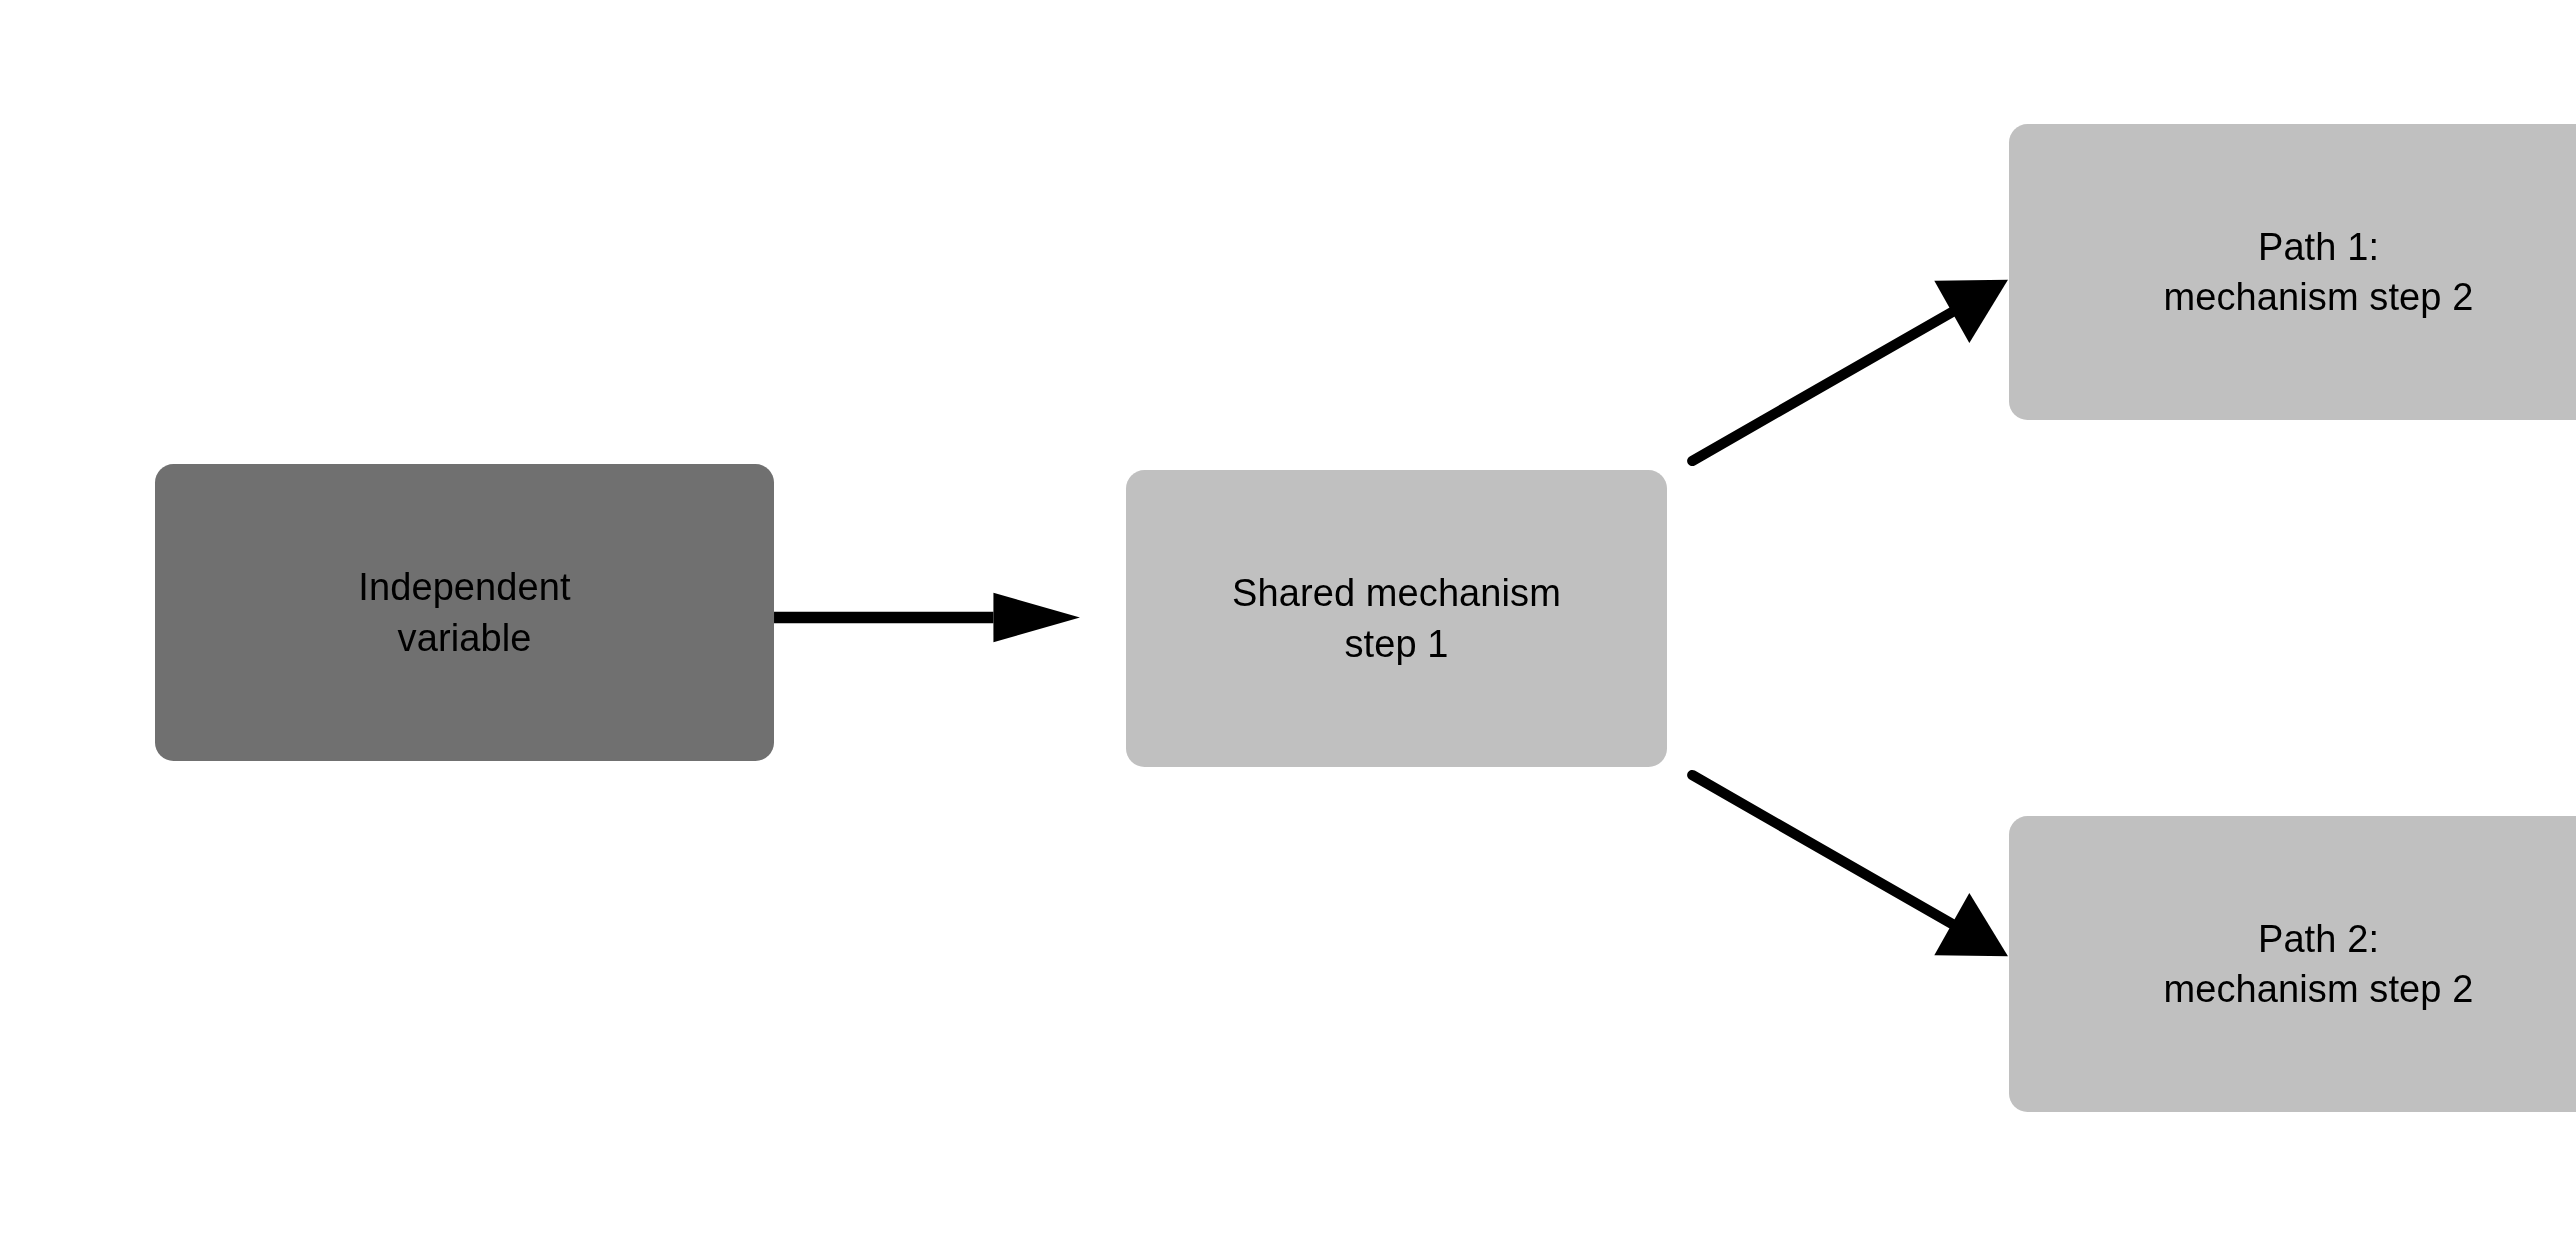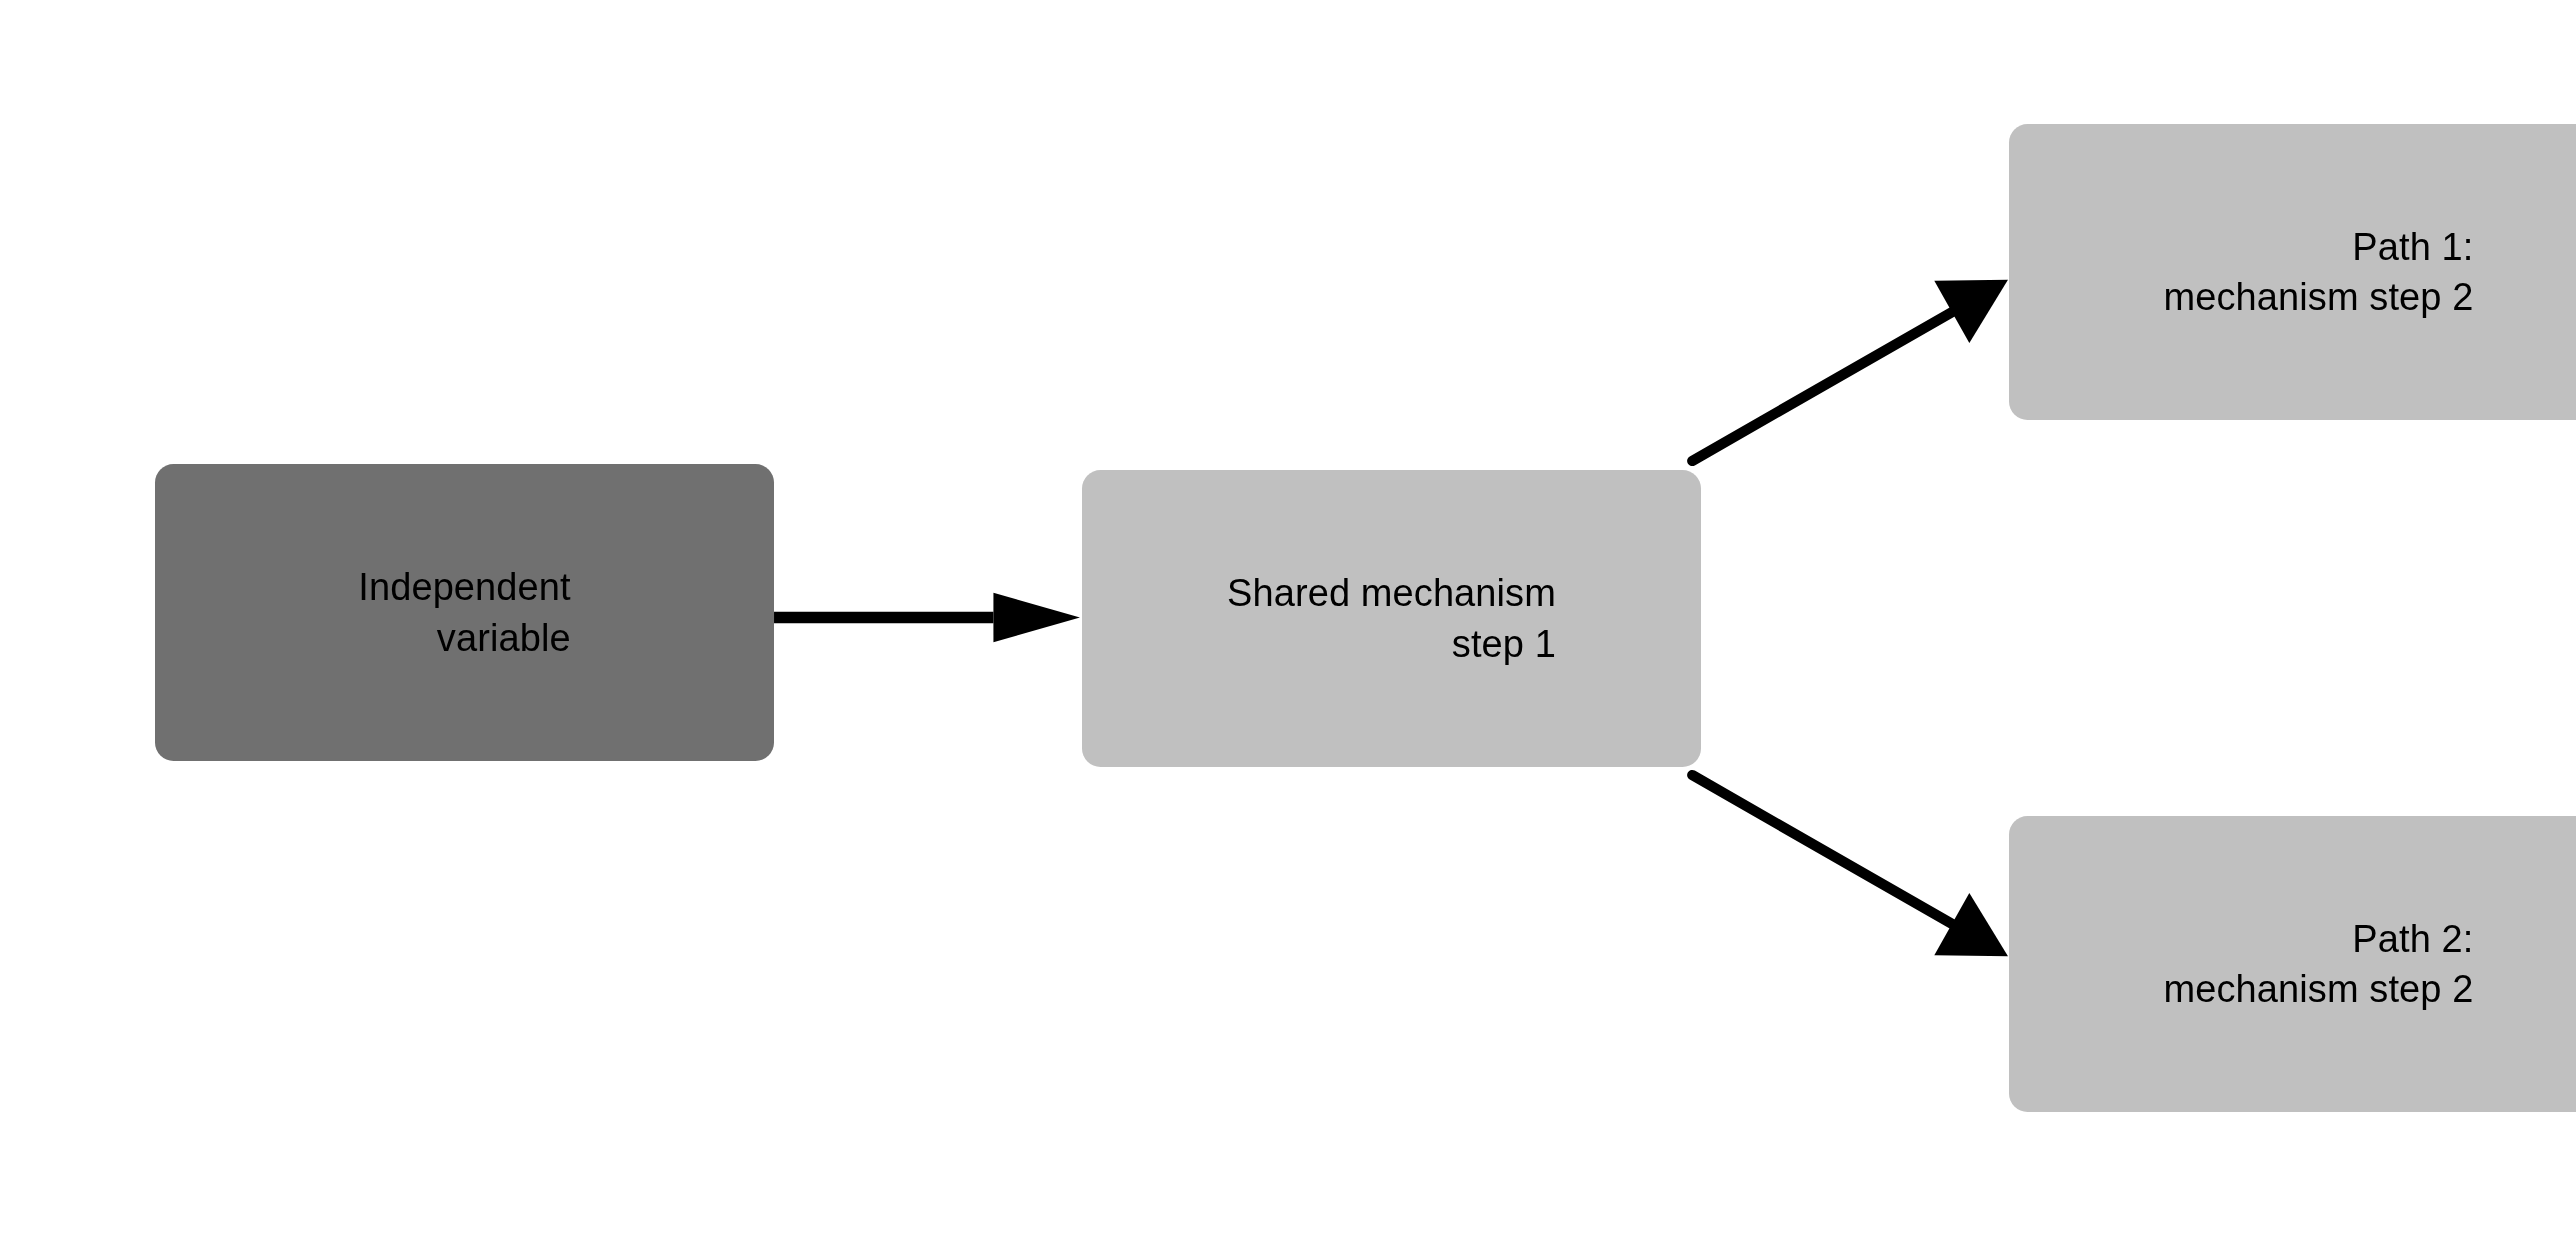--- a/index.html
+++ b/index.html
@@ -38,29 +38,28 @@
     font-size: 38px;
     line-height: 1.32;
     font-weight: 400;
     letter-spacing: 0.1px;
     z-index: 2;
   }
   .node-label {
     display: block;
     white-space: pre-line;
     padding: 0 10.3px;
-    text-align: right;
   }
 
   
   #node-independent {
     left: 155px;  top: 464px;  width: 619px; height: 297px;
   }
   #node-shared {
-    left: 1082px; top: 470px;  width: 619px; height: 297px;
+    left: 1126px; top: 470px;  width: 541px; height: 297px;
   }
   #node-path1 {
     left: 2009px; top: 124px;  width: 619px; height: 296px;
   }
   #node-path2 {
     left: 2009px; top: 816px; width: 619px; height: 296px;
   }
 </style>
 </head>
 <body>

